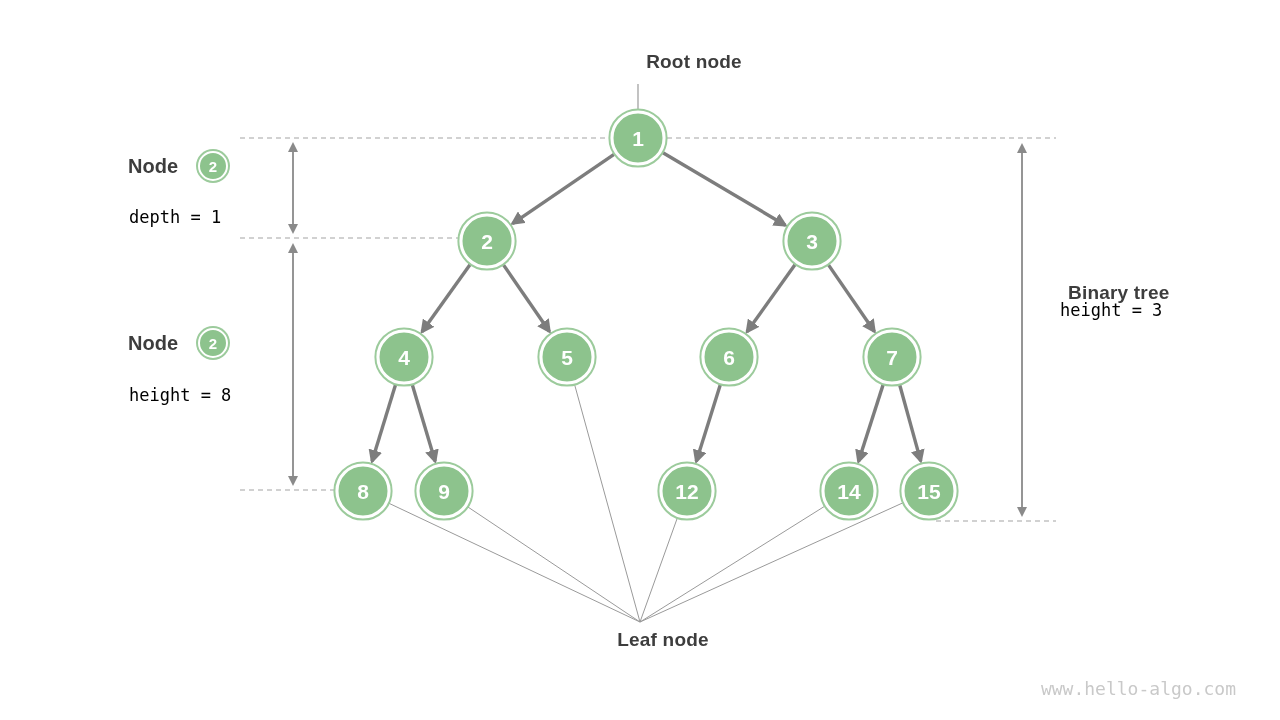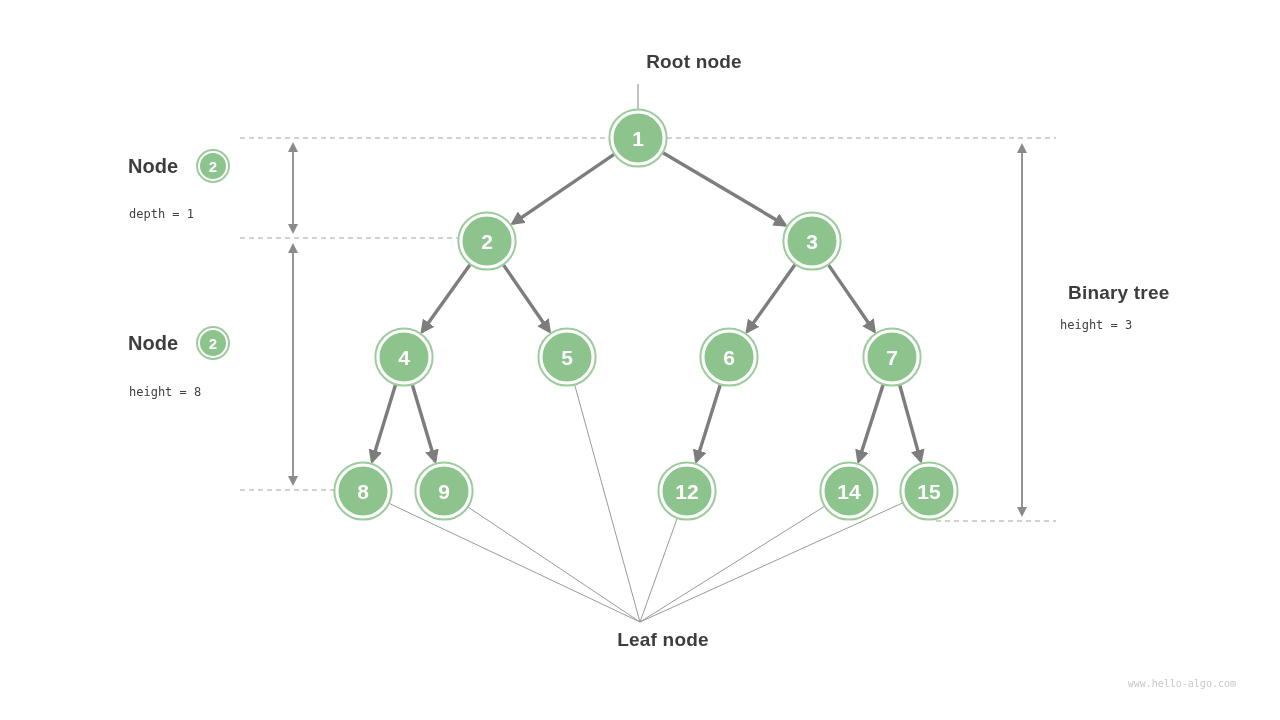--- a/index.html
+++ b/index.html
@@ -15,39 +15,39 @@
   .canvas {
     position:relative; width:1280px; height:720px; background:#fff; overflow:hidden;
   }
   svg.layer { position:absolute; left:0; top:0; }
   .heading {
     position:absolute; color:var(--text-dark); font-weight:bold; font-size:19px;
     letter-spacing:0.2px; white-space:nowrap;
   }
   .heading.centered { transform:translateX(-50%); }
   .mono {
-    position:absolute; color:#404040; font-family:"DejaVu Sans Mono","Liberation Mono",monospace;
-    font-size:12px; white-space:nowrap;
+    position:absolute; color:#000000; font-family:"DejaVu Sans Mono","Liberation Mono",monospace;
+    font-size:17px; white-space:nowrap;
   }
   .anno-row { position:absolute; display:flex; align-items:center; gap:20px; }
   .anno-row .heading-inline {
     color:var(--text-dark); font-weight:bold; font-size:20px; position:static;
   }
   .badge {
     width:30px; height:30px; border-radius:50%;
     background:var(--node-fill);
     border:2.5px solid #fff;
     box-shadow:0 0 0 2px var(--node-ring);
     color:#fff; font-weight:bold; font-size:15px;
     display:flex; align-items:center; justify-content:center;
   }
   .watermark {
     position:absolute; right:44px; top:678px;
     font-family:"DejaVu Sans Mono","Liberation Mono",monospace;
-    font-size:10px; color:var(--watermark); white-space:nowrap;
+    font-size:18px; color:var(--watermark); white-space:nowrap;
   }
 </style>
 </head>
 <body>
 
 <div class="canvas">
 
   <svg class="layer" width="1280" height="720">
     <defs>
       <marker id="m-edge" markerUnits="userSpaceOnUse" markerWidth="14" markerHeight="14" viewBox="0 0 10 10" refX="8" refY="5" orient="auto">
@@ -161,17 +161,17 @@
   </div>
   <div class="mono" style="left:129px; top:207px;">depth = 1</div>
 
   <div class="anno-row" style="left:128px; top:328px;">
     <span class="heading-inline">Node</span>
     <span class="badge">2</span>
   </div>
   <div class="mono" style="left:129px; top:385px;">height = 8</div>
 
   <div class="heading" style="left:1060px; top:282px;margin-left:8px;">Binary tree</div>
-  <div class="mono" style="left:1060px; top:318px;">height = 3</div>
+  <div class="mono" style="left:1060px; top:300px;">height = 3</div>
 
   <div class="watermark">www.hello-algo.com</div>
 
 </div>
 
 </body></html>

